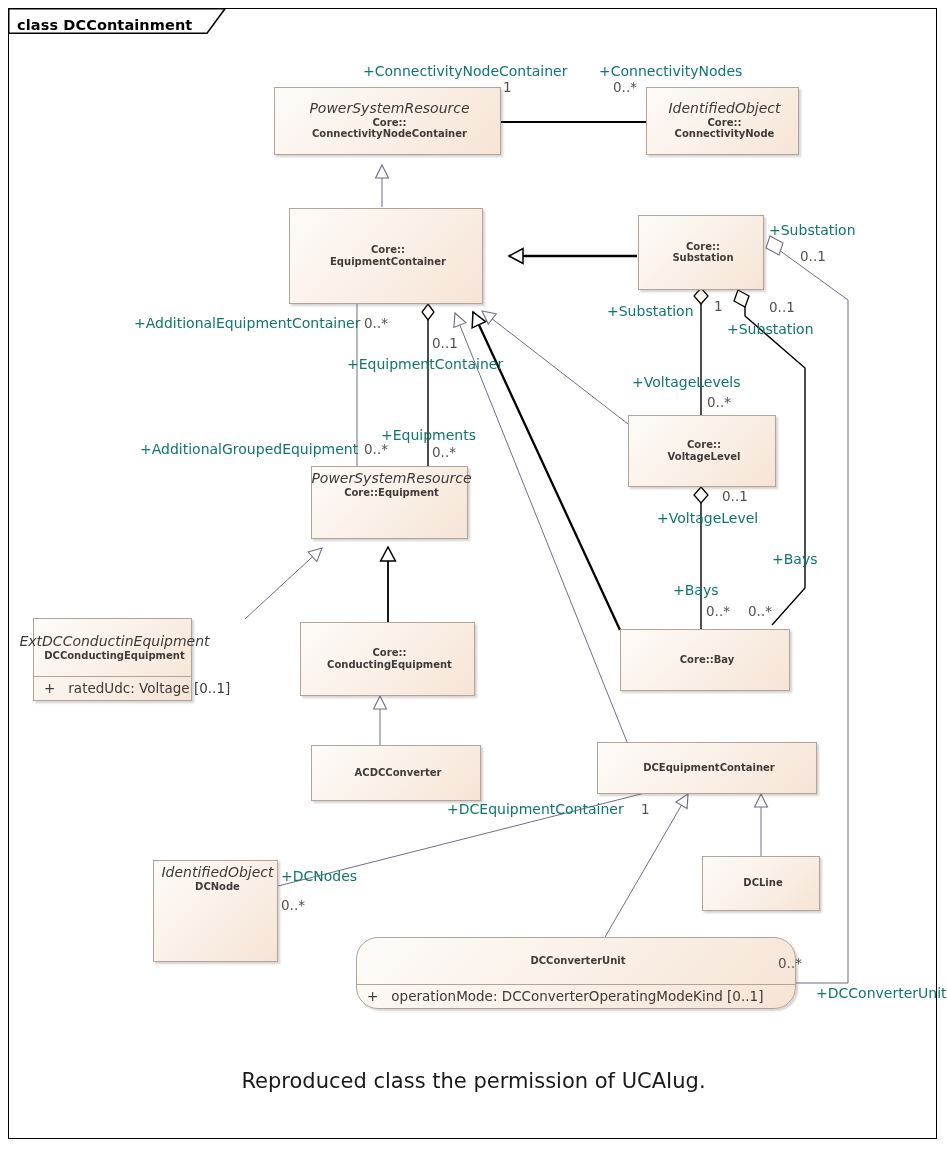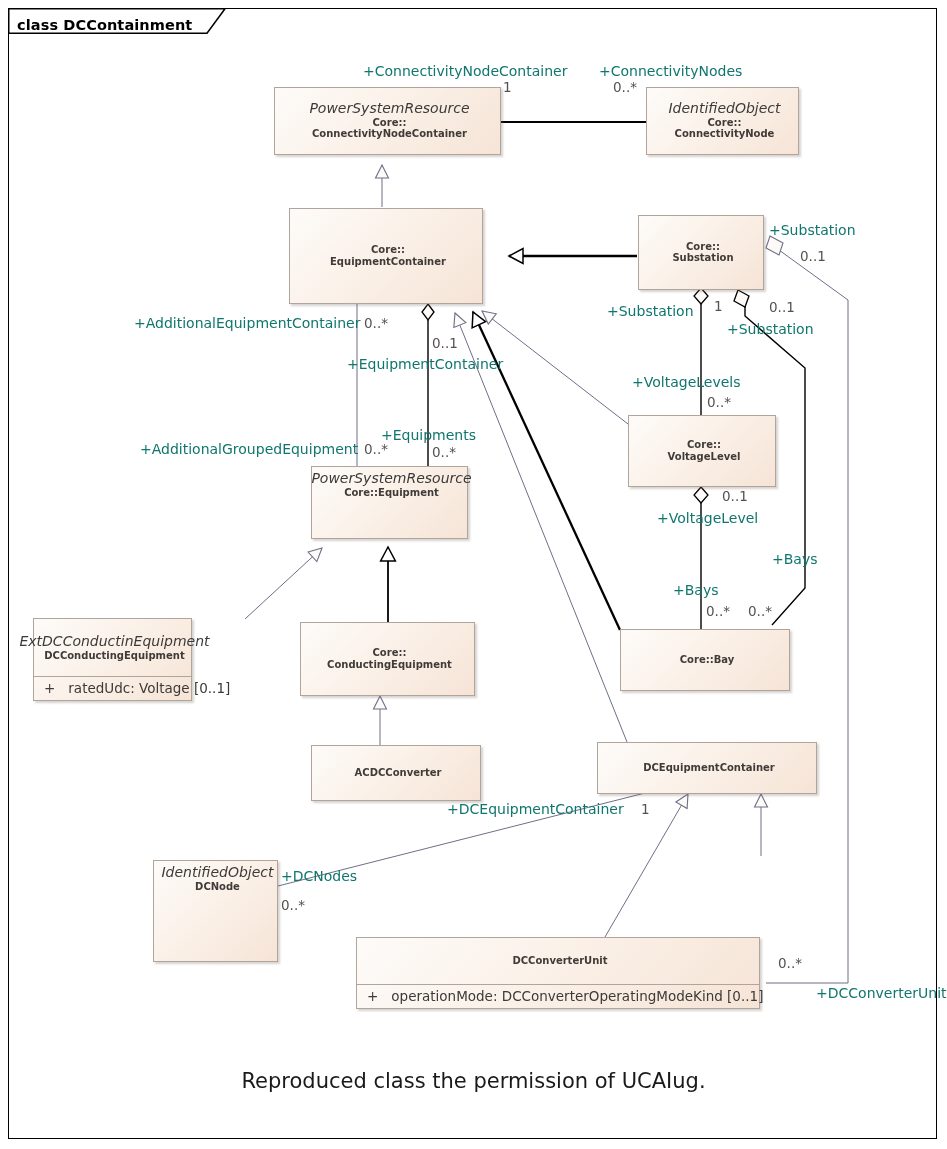--- a/index.html
+++ b/index.html
@@ -286,29 +286,34 @@
       <div class="cname">ACDCConverter</div>
     </div>
   </div>
 
   <div class="uml-class" style="left:597px; top:742px; width:220px; height:52px;">
     <div class="uml-head">
       <div class="cname">DCEquipmentContainer</div>
     </div>
   </div>
 
+  <div class="uml-class" style="left:702px; top:856px; width:118px; height:55px;">
+    <div class="uml-head">
+      <div class="cname">DCLine</div>
+    </div>
+  </div>
 
   <div class="uml-class" style="left:153px; top:860px; width:125px; height:102px;">
     <div class="uml-head top-aligned">
       <div class="stereo">IdentifiedObject</div>
       <div class="cname">DCNode</div>
     </div>
   </div>
 
-  <div class="uml-class" style="left:356px; top:937px; width:404px; height:72px;">
+  <div class="uml-class" style="left:356px; top:937px; width:440px; height:72px;border-radius:22px;">
     <div class="uml-head">
       <div class="cname">DCConverterUnit</div>
     </div>
     <div class="uml-attrs">
       <span class="vis">+</span>
       <span>operationMode: DCConverterOperatingModeKind [0..1]</span>
     </div>
   </div>
 
   <div class="elabel" style="left:363px; top:64px;">+ConnectivityNodeContainer</div>

